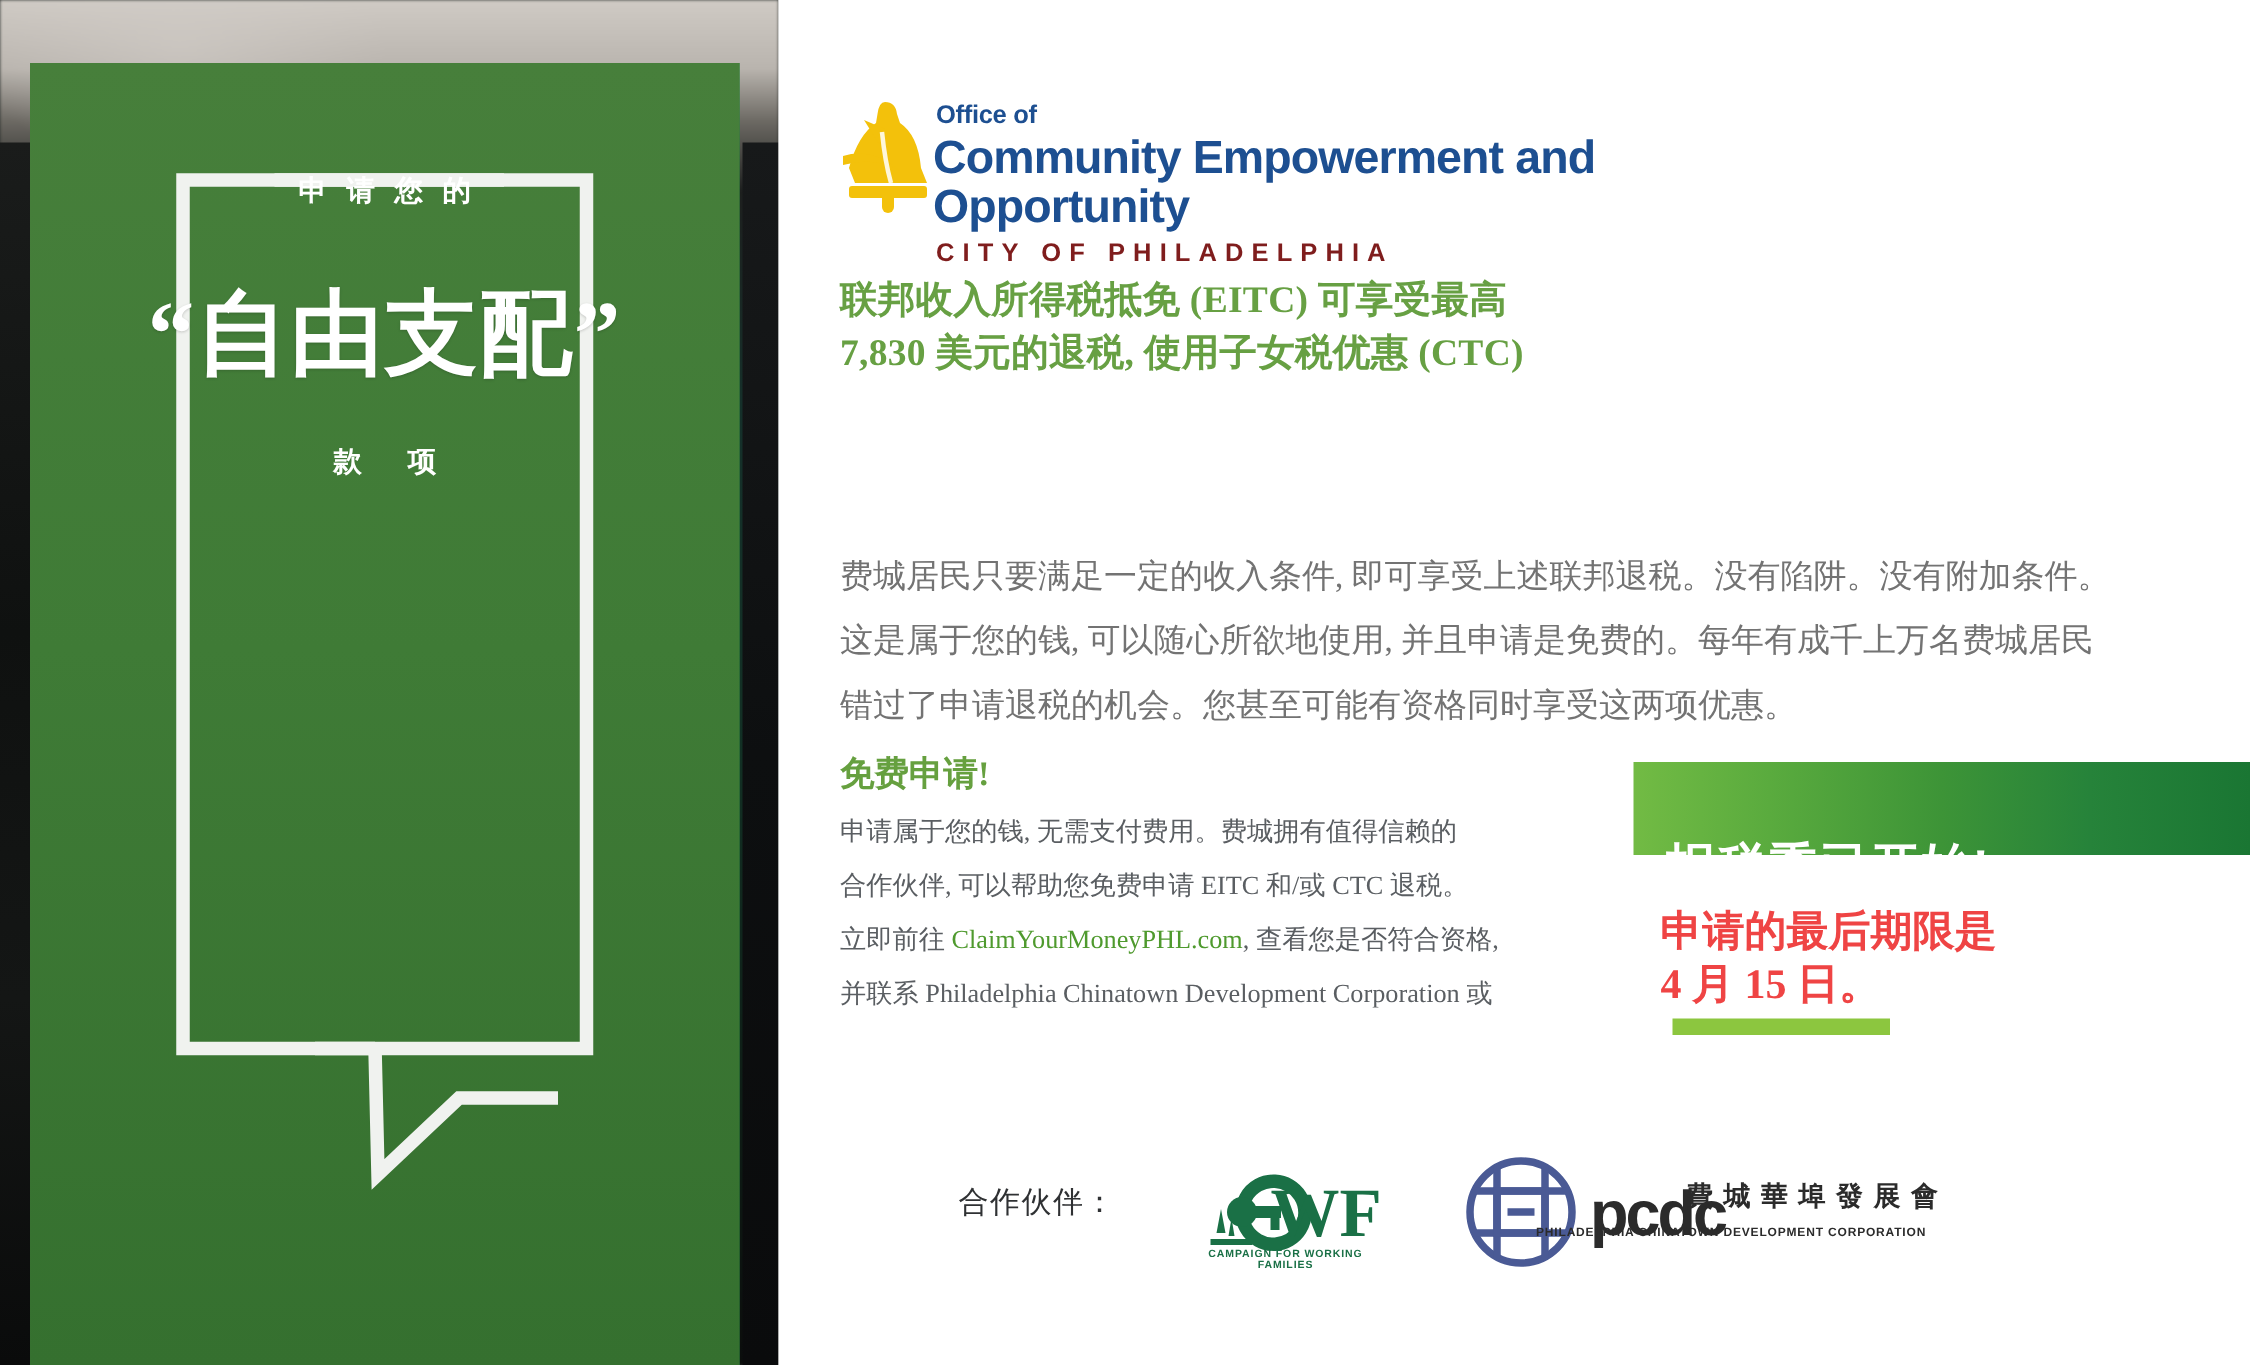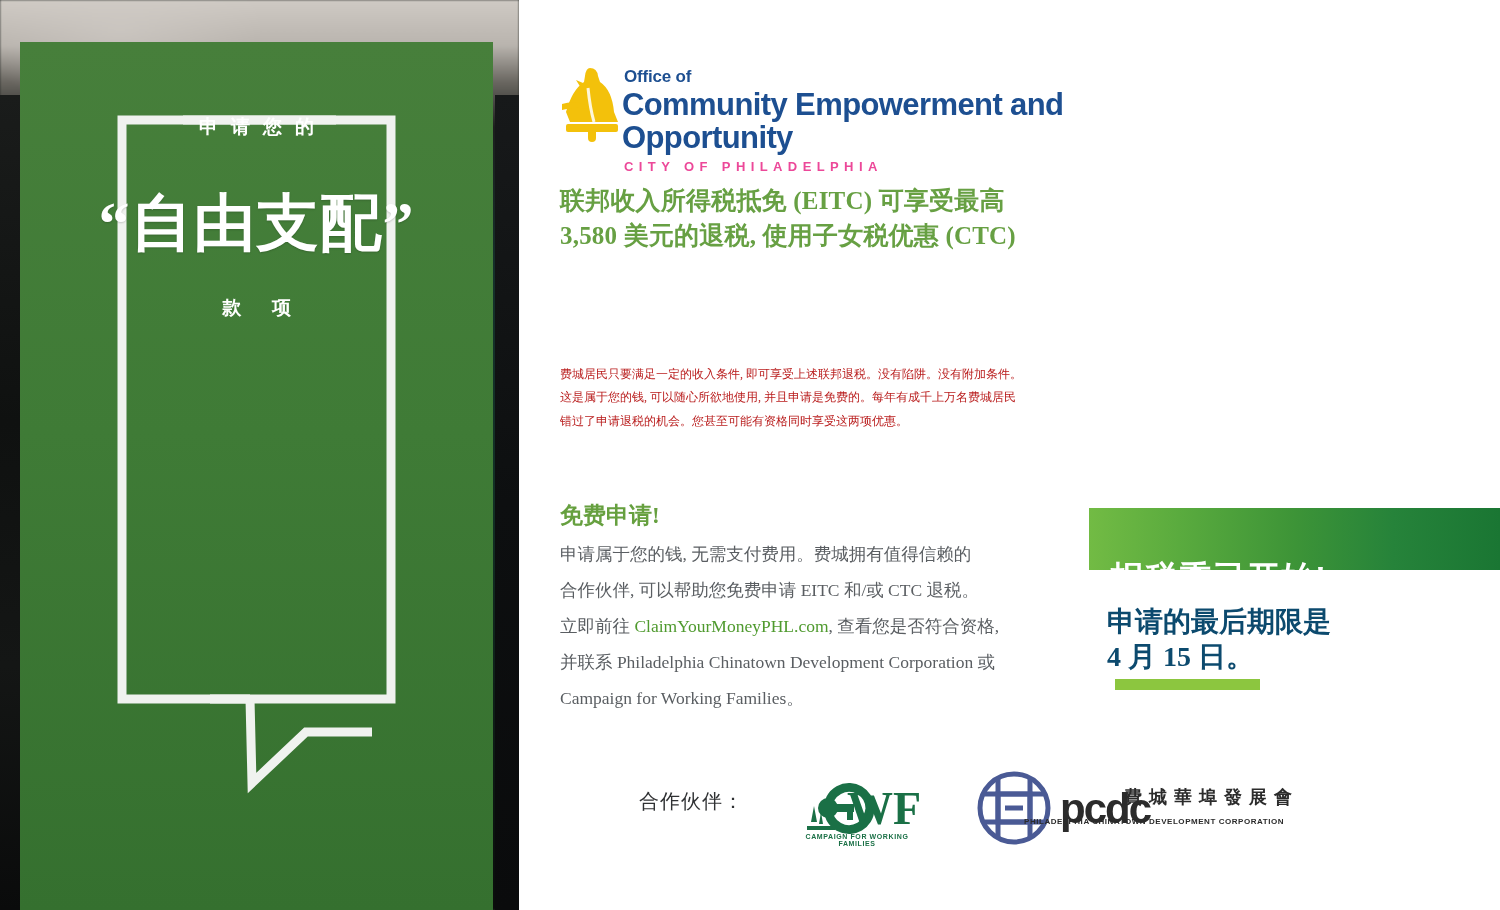--- a/index.html
+++ b/index.html
@@ -73,37 +73,37 @@
   .logo-text{position:absolute;left:62px;top:0;}
   .logo-office{
     font-family:"Liberation Sans", sans-serif;font-weight:700;font-size:17px;
     color:#1d4f91;line-height:1;margin:6px 0 0 2px;letter-spacing:-.2px;
   }
   .logo-main{
     font-family:"Liberation Sans", sans-serif;font-weight:700;font-size:31px;
     color:#1d4f91;line-height:1.08;margin:3px 0 0 0;letter-spacing:-.6px;
   }
   .logo-city{
-    font-family:"Liberation Sans", sans-serif;font-weight:700;font-size:13px;
-    color:#ec4899;letter-spacing:5.4px;margin:4px 0 0 2px;
+    font-family:"Liberation Sans", sans-serif;font-weight:700;font-size:17px;
+    color:#7f1d1d;letter-spacing:5.4px;margin:4px 0 0 2px;
   }
 
   
   .headline{
     position:absolute;left:41px;top:184px;width:720px;
     font-family:"Liberation Serif", serif;font-weight:700;
     font-size:25px;line-height:1.38;color:#67a043;letter-spacing:.2px;
   }
   .headline .ln{display:block;white-space:nowrap;}
 
   
   .para{
     position:absolute;left:41px;top:363px;width:730px;
-    font-family:"Liberation Serif", serif;font-size:12px;line-height:1.95;
-    color:#b91c1c;
+    font-family:"Liberation Serif", serif;font-size:22px;line-height:1.95;
+    color:#737373;
   }
   .para .ln{display:block;white-space:nowrap;}
 
   
   .free-title{
     position:absolute;left:41px;top:500px;
     font-family:"Liberation Serif", serif;font-weight:700;font-size:23px;color:#66a03f;
   }
   .free-body{
     position:absolute;left:41px;top:537px;width:560px;
@@ -120,21 +120,21 @@
   .banner-text{
     position:absolute;left:22px;top:50%;transform:translateY(-52%);
     color:#ffffff;font-family:"Liberation Serif", serif;font-weight:700;
     font-size:33px;letter-spacing:1px;margin-top:40px;
   }
 
   
   .deadline{
     position:absolute;left:588px;top:604px;width:360px;
     font-family:"Liberation Serif", serif;font-weight:700;
-    font-size:28px;line-height:1.25;color:#0c4a6e;
+    font-size:28px;line-height:1.25;color:#ef4444;
   }
   .deadline .ln{display:block;white-space:nowrap;}
   .deadline-rule{
     position:absolute;left:596px;top:679px;width:145px;height:11px;background:#8cc63f;
   }
 
   
   .partners-label{
     position:absolute;left:120px;top:788px;
     font-family:"Liberation Serif", serif;font-size:20px;color:#2f3133;letter-spacing:1px;
@@ -281,36 +281,35 @@
       </svg>
       <div class="logo-text">
         <div class="logo-office">Office of</div>
         <div class="logo-main">Community Empowerment and Opportunity</div>
         <div class="logo-city">CITY OF PHILADELPHIA</div>
       </div>
     </div>
 
     <div class="headline">
       <span class="ln">联邦收入所得税抵免 (EITC) 可享受最高</span>
-      <span class="ln">3,580 美元的退税, 使用子女税优惠 (CTC)</span>
+      <span class="ln">7,830 美元的退税, 使用子女税优惠 (CTC)</span>
     </div>
 
     <div class="para">
       <span class="ln">费城居民只要满足一定的收入条件, 即可享受上述联邦退税。没有陷阱。没有附加条件。</span>
       <span class="ln">这是属于您的钱, 可以随心所欲地使用, 并且申请是免费的。每年有成千上万名费城居民</span>
       <span class="ln">错过了申请退税的机会。您甚至可能有资格同时享受这两项优惠。</span>
     </div>
 
     <div class="free-title">免费申请!</div>
     <div class="free-body">
       <span class="ln">申请属于您的钱, 无需支付费用。费城拥有值得信赖的</span>
       <span class="ln">合作伙伴, 可以帮助您免费申请 EITC 和/或 CTC 退税。</span>
       <span class="ln"><span>立即前往 </span><span class="url">ClaimYourMoneyPHL.com</span><span>, 查看您是否符合资格,</span></span>
       <span class="ln">并联系 Philadelphia Chinatown Development Corporation 或</span>
-      <span class="ln">Campaign for Working Families。</span>
     </div>
 
     <div class="banner">
       <div class="banner-text">报税季已开始!</div>
     </div>
 
     <div class="deadline">
       <span class="ln">申请的最后期限是</span>
       <span class="ln">4 月 15 日。</span>
     </div>

